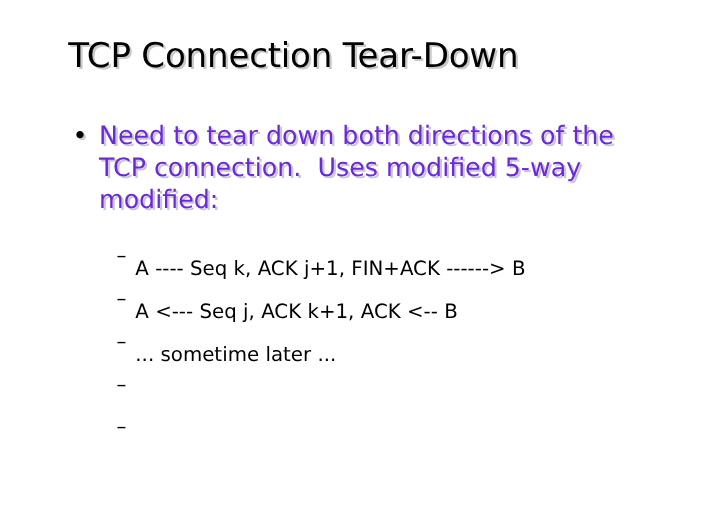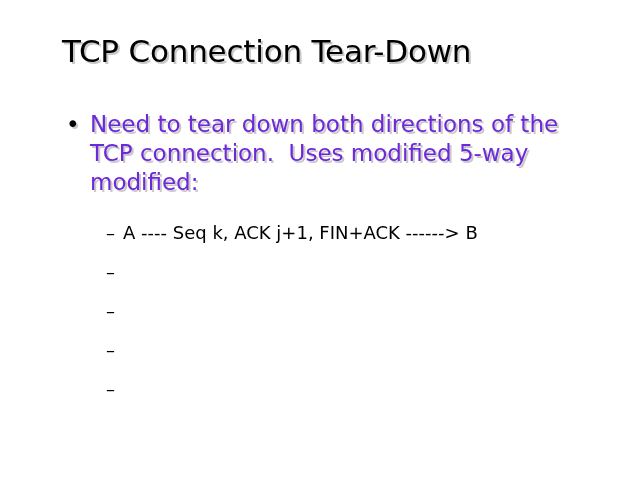--- a/index.html
+++ b/index.html
@@ -84,21 +84,21 @@
     position: absolute;
     left: 0px;
     top: 0px;
     font-size: 18px;
     line-height: 26px;
     color: #000000;
   }
   .sub-text {
     position: absolute;
     left: 17px;
-    top: 0px;
+    top: 12px;
     font-size: 18px;
     line-height: 26px;
     color: #000000;
     white-space: pre;
   }
 </style>
 </head>
 <body>
 
 <div class="slide">
@@ -118,24 +118,26 @@
 
   <div class="sub-list">
 
     <div class="sub-row">
       <span class="sub-mark">–</span>
       <span class="sub-text">A ---- Seq k, ACK j+1, FIN+ACK ------&gt; B</span>
     </div>
 
     <div class="sub-row">
       <span class="sub-mark">–</span>
+      <span class="sub-text">A &lt;--- Seq j, ACK k+1, ACK &lt;-- B</span>
     </div>
 
     <div class="sub-row">
       <span class="sub-mark">–</span>
+      <span class="sub-text">... sometime later ...</span>
     </div>
 
     <div class="sub-row">
       <span class="sub-mark">–</span>
     </div>
 
     <div class="sub-row">
       <span class="sub-mark">–</span>
     </div>
 

